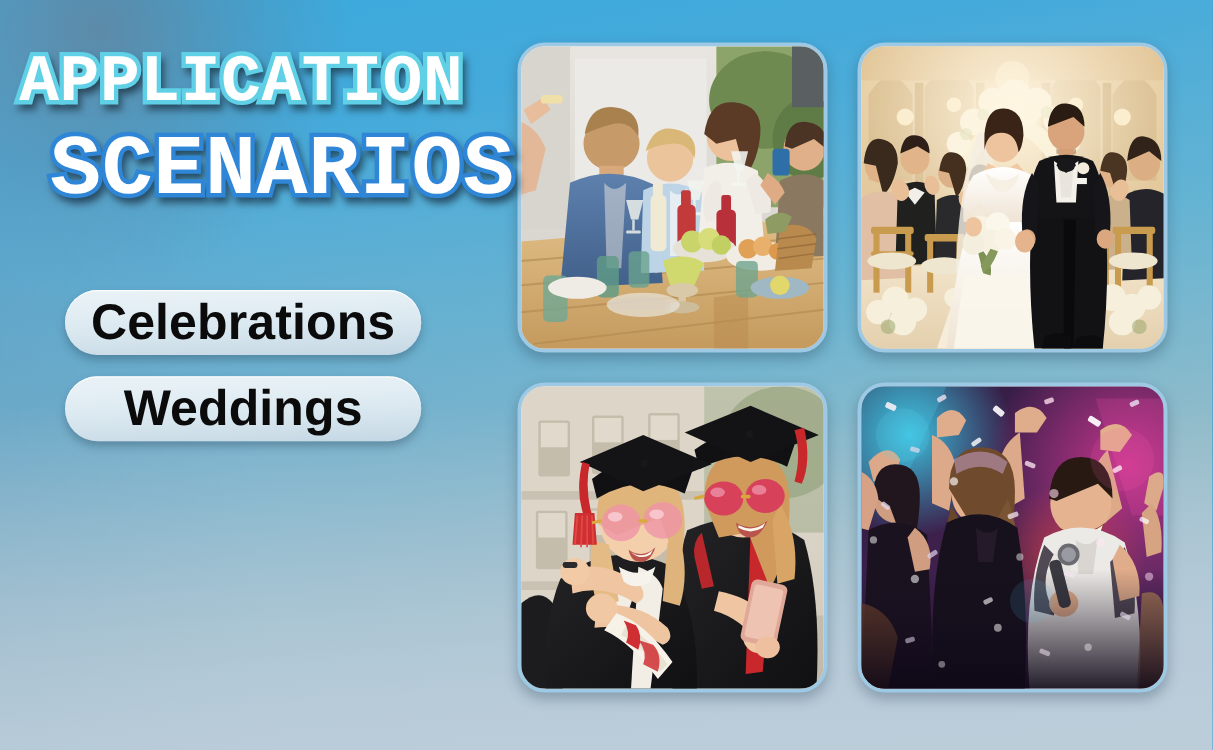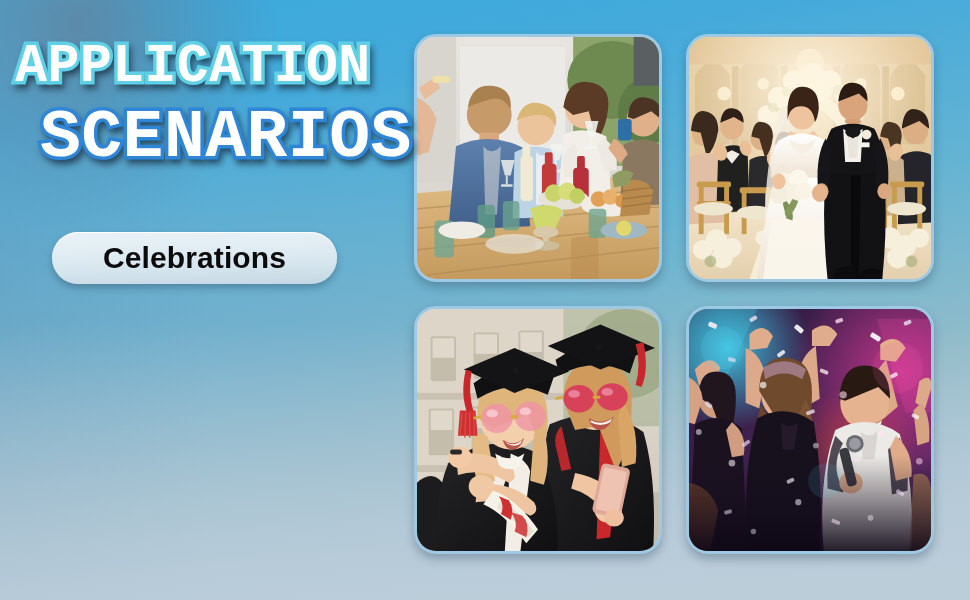--- a/index.html
+++ b/index.html
@@ -42,21 +42,21 @@
             filter:drop-shadow(3px 5px 3px rgba(20,40,58,.55)); }
   .tx .sh{ position:absolute; left:3px; top:5px; z-index:0; color:rgba(22,42,58,.45);
             filter:blur(2px); }
 
   #pills{ position:absolute; left:52px; top:232px; width:290px; }
   .pill{ position:relative; width:285px; height:52px; margin-bottom:17px;
     border-radius:26px;
     background:linear-gradient(178deg,#e9f2f6 0%,#e3eef4 30%,#d7e6ee 62%,#ccdde8 86%,#c3d6e3 100%);
     box-shadow:0 4px 7px rgba(38,62,80,.34), inset 0 1px 0 rgba(255,255,255,.85);
     display:flex; align-items:center; justify-content:center; }
-  .pill span{ font-size:30px; font-weight:700; color:#0b0b0b; letter-spacing:.1px;
+  .pill span{ font-size:40px; font-weight:700; color:#0b0b0b; letter-spacing:.1px;
     line-height:1; }
   .pill.p3 span{ letter-spacing:0px; }
 
   
   #grid{ position:absolute; left:414px; top:34px; width:520px; height:532px;
     display:grid; grid-template-columns:248px 248px; grid-template-rows:248px 248px;
     gap:24px; }
   .card{ position:relative; border-radius:22px; overflow:hidden;
     border:3px solid #9dc9e4;
     box-shadow:0 5px 10px rgba(40,65,85,.33);
@@ -89,20 +89,23 @@
         <span class="sh">SCENARIOS</span>
         <span class="out">SCENARIOS</span>
         <span class="base">SCENARIOS</span>
       </span>
     </span>
   </div>
 
   <div id="pills">
     <div class="pill p0">
       <span>Celebrations</span>
+    </div>
+    <div class="pill p1">
+      <span>Weddings</span>
     </div>
   </div>
 </div>
 
 <div id="grid">
 
   <div class="card">
     <svg viewBox="0 0 248 248" preserveAspectRatio="xMidYMid slice">
       <defs>
         <linearGradient id="cw" x1="0" y1="0" x2="0" y2="1">

